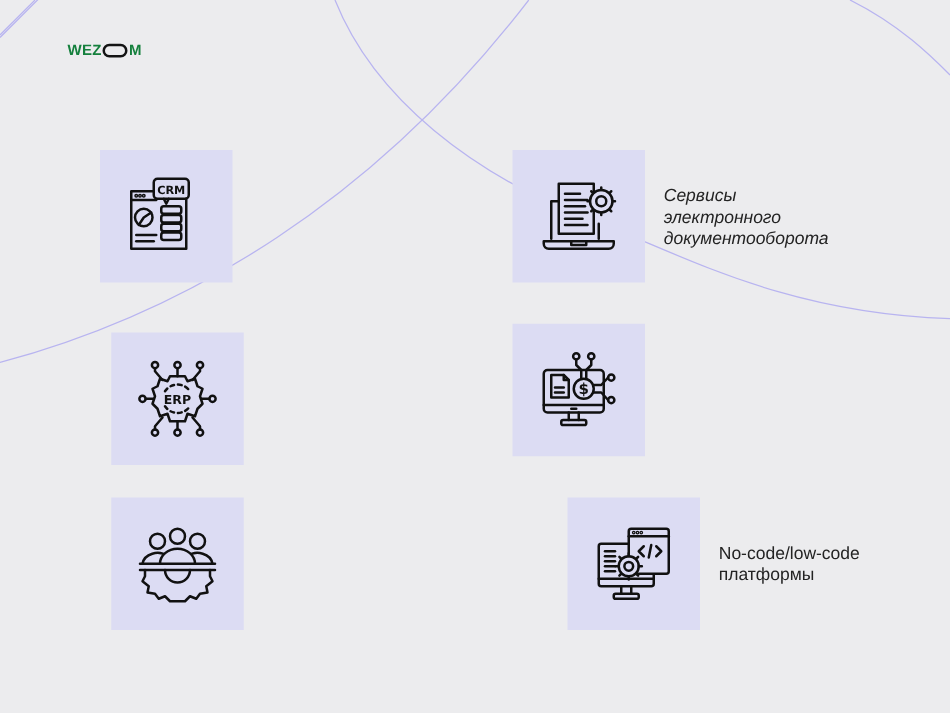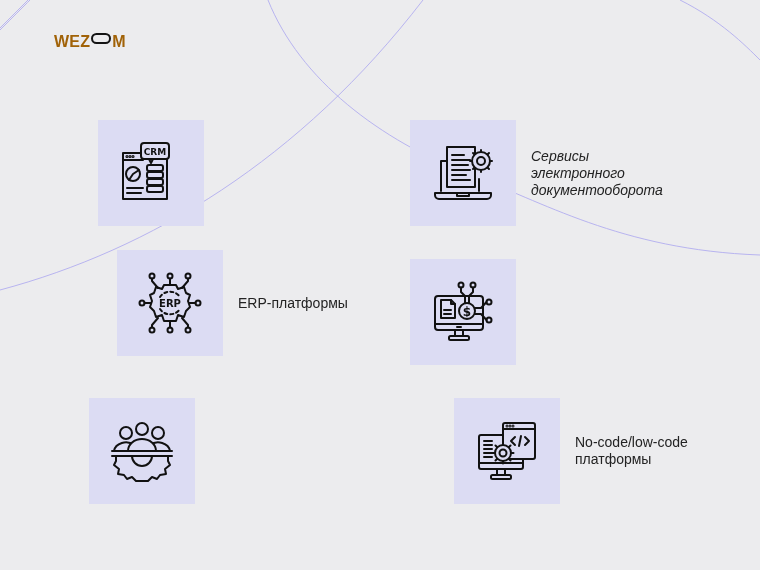--- a/index.html
+++ b/index.html
@@ -3,21 +3,21 @@
 <meta charset="utf-8">
 <style>
   html, body { margin: 0; padding: 0; }
   body {
     width: 760px; height: 570px; overflow: hidden; position: relative;
     background: #ECECEE;
     font-family: "Liberation Sans", "DejaVu Sans", sans-serif;
     color: #1e1e1e;
   }
   .bg-curves { position: absolute; left: 0; top: 0; width: 760px; height: 570px; pointer-events: none; }
-  .logo { position: absolute; left: 54px; top: 33px; display: flex; align-items: flex-start; font-weight: 700; font-size: 16px; letter-spacing: 0.2px; color: #a16207; }
+  .logo { position: absolute; left: 54px; top: 33px; display: flex; align-items: center; font-weight: 700; font-size: 12px; letter-spacing: 0.2px; color: #15803d; }
   .logo .o-shape { display: inline-block; width: 20px; height: 11px; border: 2.4px solid #141414; border-radius: 8px; margin: 0 1px; box-sizing: border-box; }
   .item { position: absolute; display: flex; align-items: center; }
   .tile { width: 106px; height: 106px; background: #DCDCF3; display: flex; align-items: center; justify-content: center; }
   .tile svg { width: 64px; height: 64px; }
   .label { margin-left: 15px; font-size: 14px; line-height: 17px; color: #232323; width: 150px; }
 </style>
 </head>
 <body>
 
 <svg class="bg-curves" viewBox="0 0 760 570">
@@ -29,21 +29,21 @@
     <path d="M 680 0 C 720 20 745 45 760 60"></path>
   </g>
 </svg>
 
 <div class="logo">
   <span>WEZ</span>
   <span class="o-shape"></span>
   <span>M</span>
 </div>
 
-<div class="item" style="left:98px; top:120px;flex-direction:column;">
+<div class="item" style="left:80px; top:120px;flex-direction:column;">
   <div class="tile">
     <svg viewBox="0 0 64 64" fill="none" stroke="#111" stroke-width="2" stroke-linejoin="round" stroke-linecap="round">
       <rect x="22" y="2" width="28" height="16" rx="3"></rect>
       <path d="M30 18 L32 22 L34 18"></path>
       <text x="36" y="14" font-size="9" font-weight="700" fill="#111" stroke="none" text-anchor="middle" font-family="DejaVu Sans, sans-serif">CRM</text>
       <path d="M22 12 H4 V58 H48 V18"></path>
       <line x1="4" y1="19" x2="24" y2="19"></line>
       <circle cx="8" cy="15.5" r="0.6"></circle>
         <circle cx="11" cy="15.5" r="0.6"></circle>
         <circle cx="14" cy="15.5" r="0.6"></circle>
@@ -74,21 +74,21 @@
       <line x1="21" y1="34" x2="35" y2="34"></line>
       <line x1="21" y1="39" x2="39" y2="39"></line>
       <circle cx="50" cy="20" r="9" fill="#DCDCF3"></circle>
       <circle cx="50" cy="20" r="4"></circle>
       <path d="M50 9 V11 M50 29 V31 M39 20 H41 M59 20 H61 M42 12 L43.5 13.5 M56.5 26.5 L58 28 M42 28 L43.5 26.5 M56.5 13.5 L58 12"></path>
     </svg>
   </div>
   <div class="label">Сервисы электронного документооборота</div>
 </div>
 
-<div class="item" style="left:89px; top:250px;margin-left:28px;">
+<div class="item" style="left:89px; top:266px;">
   <div class="tile">
     <svg viewBox="0 0 64 64" fill="none" stroke="#111" stroke-width="2" stroke-linejoin="round" stroke-linecap="round">
       <path d="M26 14 H38 L40 18 L46 16 L48 22 L52 24 L50 30 L52 36 L48 40 L46 46 L40 44 L38 50 H26 L24 44 L18 46 L16 40 L12 36 L14 30 L12 24 L16 22 L18 16 L24 18 Z"></path>
       <path d="M22 26 A12 12 0 0 1 42 26" stroke-dasharray="3 3"></path>
       <path d="M22 38 A12 12 0 0 0 42 38" stroke-dasharray="3 3"></path>
       <text x="32" y="36" font-size="10" font-weight="700" fill="#111" stroke="none" text-anchor="middle" font-family="DejaVu Sans, sans-serif">ERP</text>
       <circle cx="14" cy="5" r="2.5"></circle>
         <path d="M14 7.5 V10 L20 17"></path>
       <circle cx="32" cy="5" r="2.5"></circle>
         <path d="M32 7.5 V14"></path>
@@ -99,21 +99,20 @@
       <circle cx="60" cy="32" r="2.5"></circle>
         <path d="M57.5 32 H51"></path>
       <circle cx="14" cy="59" r="2.5"></circle>
         <path d="M14 56.5 V54 L20 47"></path>
       <circle cx="32" cy="59" r="2.5"></circle>
         <path d="M32 56.5 V50"></path>
       <circle cx="50" cy="59" r="2.5"></circle>
         <path d="M50 56.5 V54 L44 47"></path>
     </svg>
   </div>
-  <div class="label">ERP-платформы</div>
 </div>
 
 <div class="item" style="left:410px; top:259px;">
   <div class="tile">
     <svg viewBox="0 0 64 64" fill="none" stroke="#111" stroke-width="2" stroke-linejoin="round" stroke-linecap="round">
       <rect x="4" y="16" width="48" height="34" rx="3"></rect>
       <line x1="4" y1="44" x2="52" y2="44"></line>
       <line x1="26" y1="47" x2="30" y2="47"></line>
       <path d="M24 50 V56 M32 50 V56"></path>
       <rect x="18" y="56" width="20" height="4" rx="1.5"></rect>

